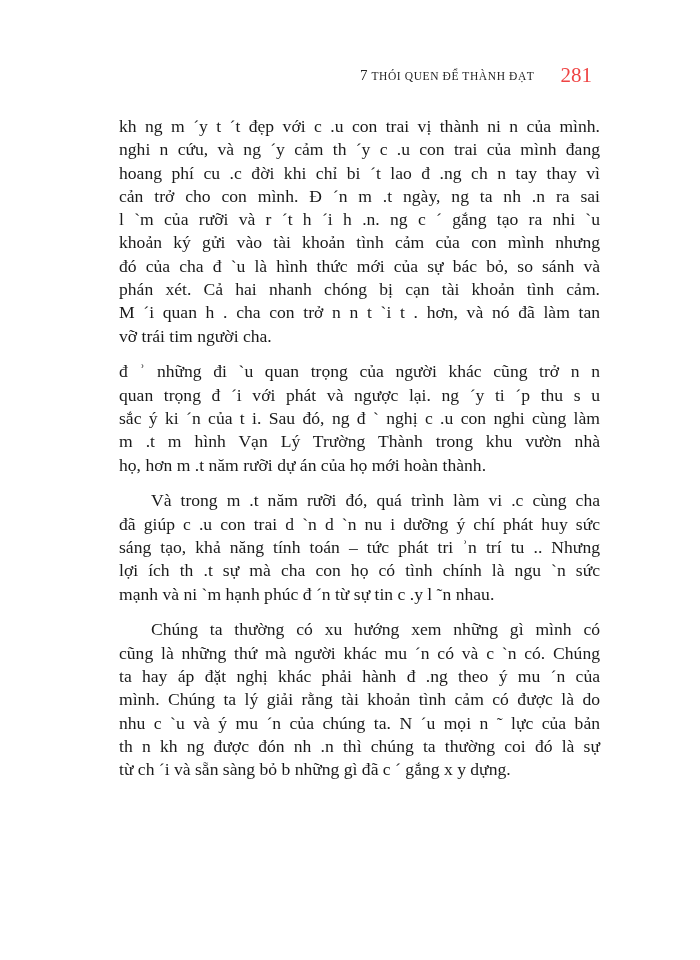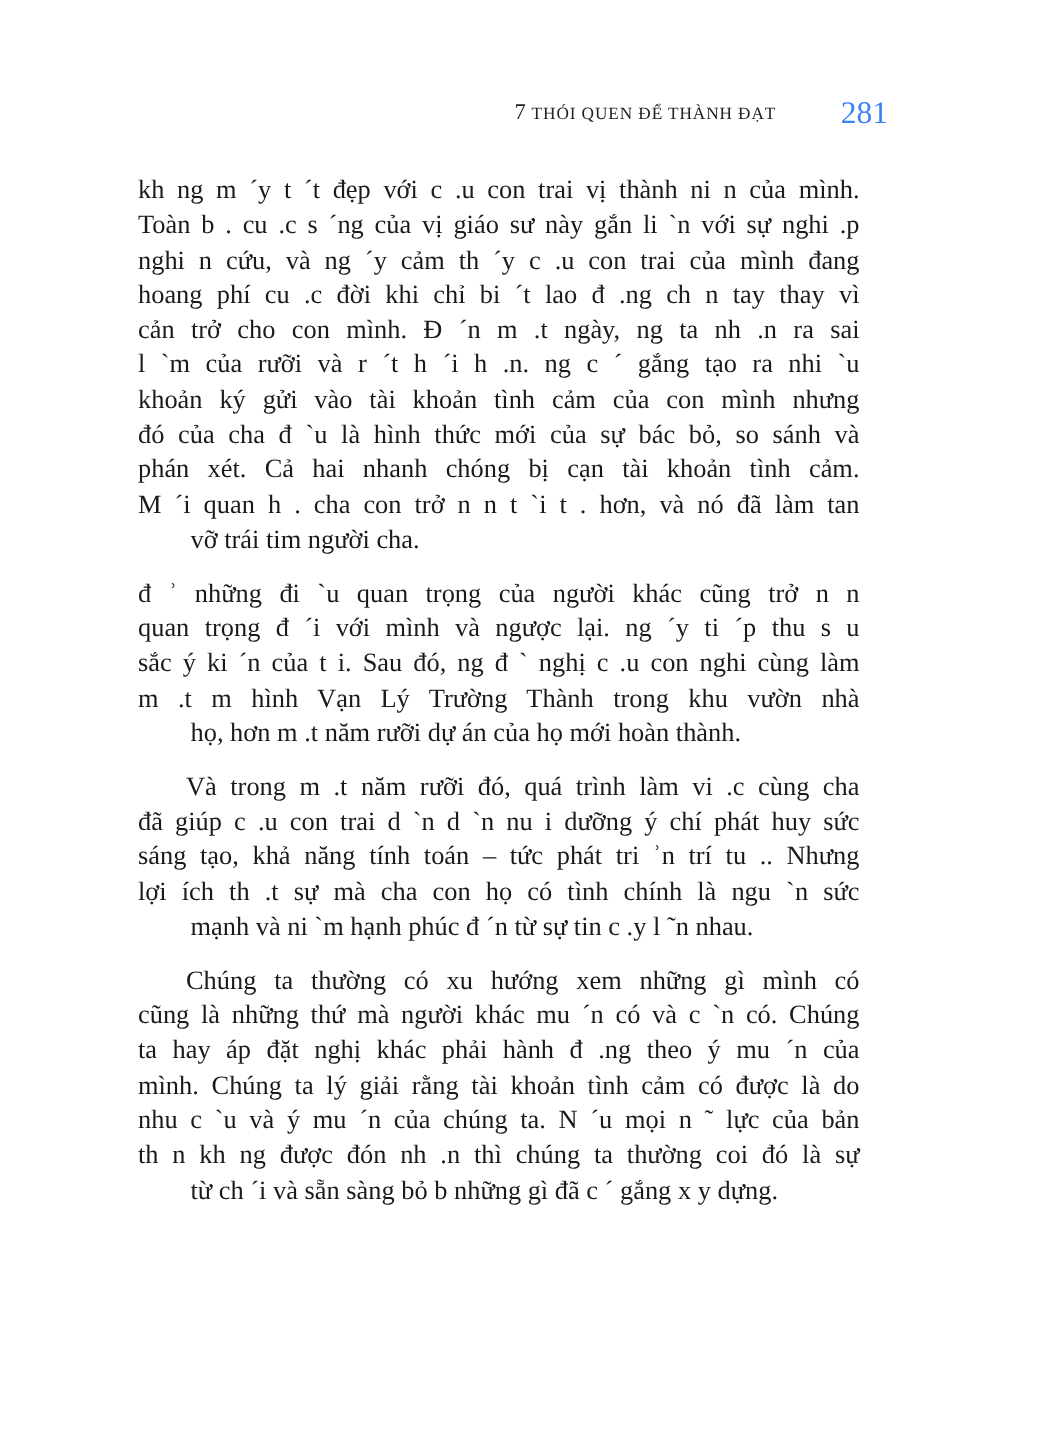--- a/index.html
+++ b/index.html
@@ -23,83 +23,81 @@
     height: 30px;
     display: flex;
     justify-content: flex-end;
     align-items: center;
   }
   .header-title {
     font-family: "Liberation Serif", "DejaVu Serif", serif;
     font-size: 11.5px;
     letter-spacing: 0.6px;
     color: #222;
-    margin-right: 43px;
+    margin-right: 26px;
     text-transform: uppercase;
   }
   .header-title .big {
     font-size: 15px;
   }
   .page-number {
     font-family: "Liberation Serif", "DejaVu Serif", serif;
     font-size: 21px;
-    color: #3b82f6;
+    color: #ef4444;
   }
   .body-text {
     position: absolute;
     top: 115px;
-    left: 92px;
+    left: 119px;
     width: 481px;
     font-size: 17.6px;
     line-height: 23.3px;
   }
   .para {
     margin: 0 0 12.5px 0;
   }
   .line {
     display: block;
     text-align: justify;
     text-align-last: justify;
     white-space: nowrap;
     height: 23.3px;
     overflow: visible;
   }
   .line.last {
     text-align-last: left;
-    margin-left: 35px;
   }
   .line.indent {
     padding-left: 32px;
   }
 </style>
 </head>
 <body>
 
 <div class="running-header">
   <span class="header-title"><span class="big">7</span> <span>THÓI QUEN ĐỂ THÀNH ĐẠT</span></span>
   <span class="page-number">281</span>
 </div>
 
 <div class="body-text" id="body-text">
     <div class="para">
       <span class="line">kh  ng m ´y t ´t đẹp với c .u con trai vị thành ni  n của mình.</span>
-      <span class="line">Toàn b . cu .c s ´ng của vị giáo sư này gắn li `n với sự nghi .p</span>
       <span class="line">nghi  n cứu, và   ng  ´y cảm th ´y c .u con trai của mình đang</span>
       <span class="line">hoang phí cu .c đời khi chỉ bi ´t lao đ .ng ch  n tay thay vì</span>
       <span class="line">cản trở cho con mình. Đ ´n m .t ngày,   ng ta nh .n ra sai</span>
       <span class="line">l `m của rưỡi và r ´t h ´i h .n.   ng c ´ gắng tạo ra nhi `u</span>
       <span class="line">khoản ký gửi vào tài khoản tình cảm của con mình nhưng</span>
       <span class="line">đó của cha đ `u là hình thức mới của sự bác bỏ, so sánh và</span>
       <span class="line">phán xét. Cả hai nhanh chóng bị cạn tài khoản tình cảm.</span>
       <span class="line">M ´i quan h . cha con trở n  n t `i t . hơn, và nó đã làm tan</span>
       <span class="line last">vỡ trái tim người cha.</span>
     </div>
     <div class="para">
       <span class="line">đ ʾ những đi `u quan trọng của người khác cũng trở n  n</span>
-      <span class="line">quan trọng đ ´i với mình và ngược lại.   ng  ´y ti ´p thu s  u</span>
+      <span class="line">quan trọng đ ´i với phát và ngược lại.   ng  ´y ti ´p thu s  u</span>
       <span class="line">sắc ý ki ´n của t  i. Sau đó,   ng đ ` nghị c .u con nghi cùng làm</span>
       <span class="line">m .t m   hình Vạn Lý Trường Thành trong khu vườn nhà</span>
       <span class="line last">họ, hơn m .t năm rưỡi dự án của họ mới hoàn thành.</span>
     </div>
     <div class="para">
       <span class="line indent">Và trong m .t năm rưỡi đó, quá trình làm vi .c cùng cha</span>
       <span class="line">đã giúp c .u con trai d `n d `n nu  i dưỡng ý chí phát huy sức</span>
       <span class="line">sáng tạo, khả năng tính toán – tức phát tri ʾn trí tu .. Nhưng</span>
       <span class="line">lợi ích th .t sự mà cha con họ có tình chính là ngu `n sức</span>
       <span class="line last">mạnh và ni `m hạnh phúc đ ´n từ sự tin c .y l ˜n nhau.</span>

